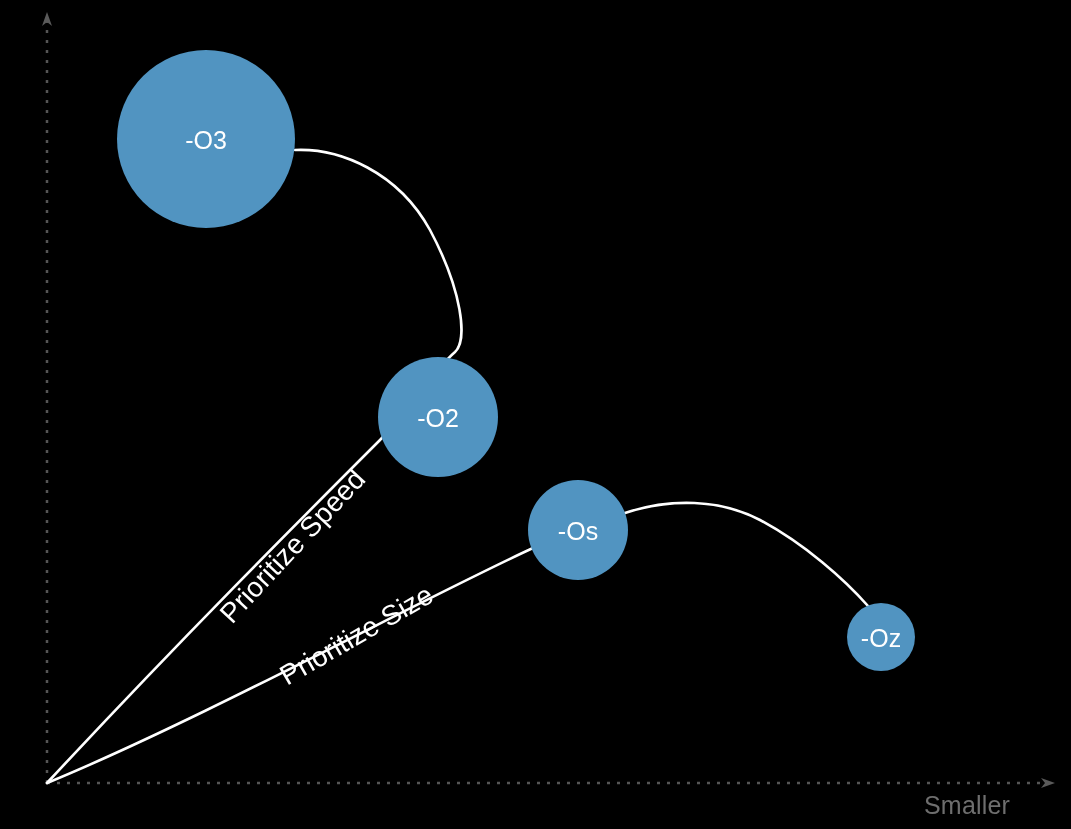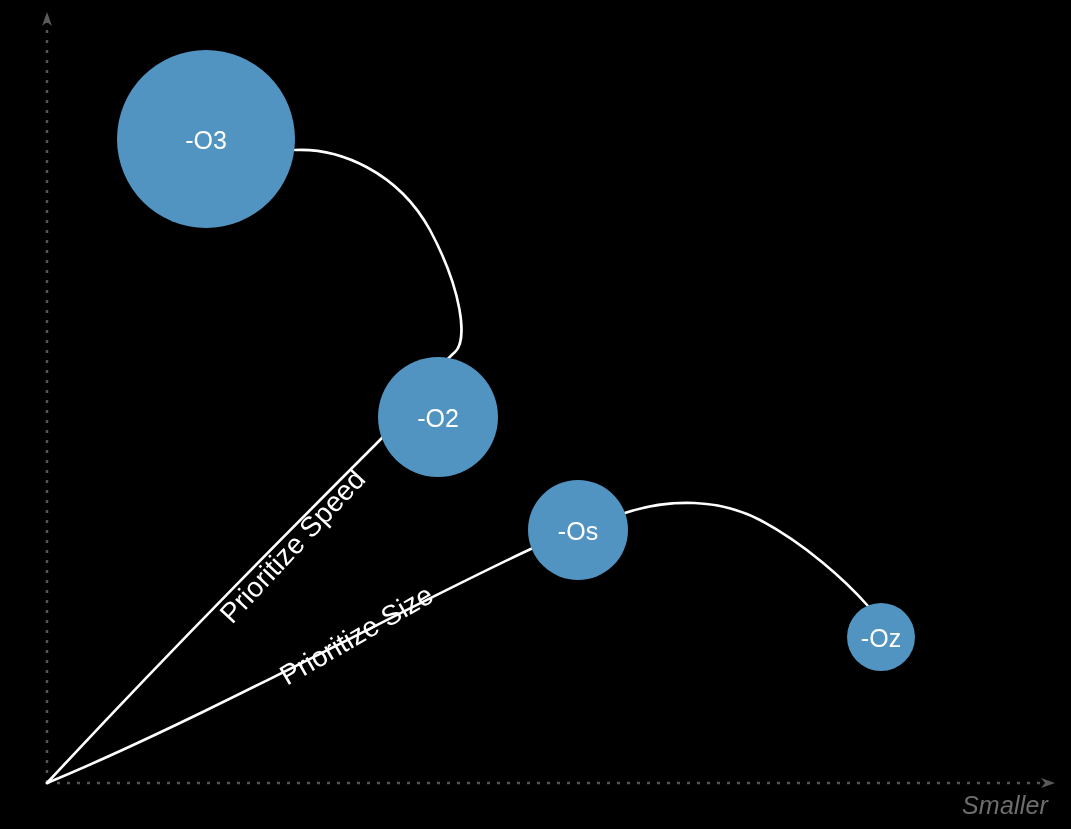--- a/index.html
+++ b/index.html
@@ -106,15 +106,15 @@
       <circle cx="881" cy="637" r="34" fill="#5194C1"></circle>
       <text class="node-label" x="881" y="638">-Oz</text>
     </g>
 
   </svg>
 
   <div class="axis-label vertical" style="left: 8px; top: 0px; height: 110px; line-height: 32px;">Faster</div>
 
   <div class="axis-label vertical" style="left: 8px; top: 595px; height: 182px; line-height: 32px;">No Optimization</div>
 
-  <div class="axis-label" style="left: 962px; top: 791px; font-style: italic;">Smaller</div>
+  <div class="axis-label" style="left: 924px; top: 791px;">Smaller</div>
 
 </div>
 
 </body></html>

